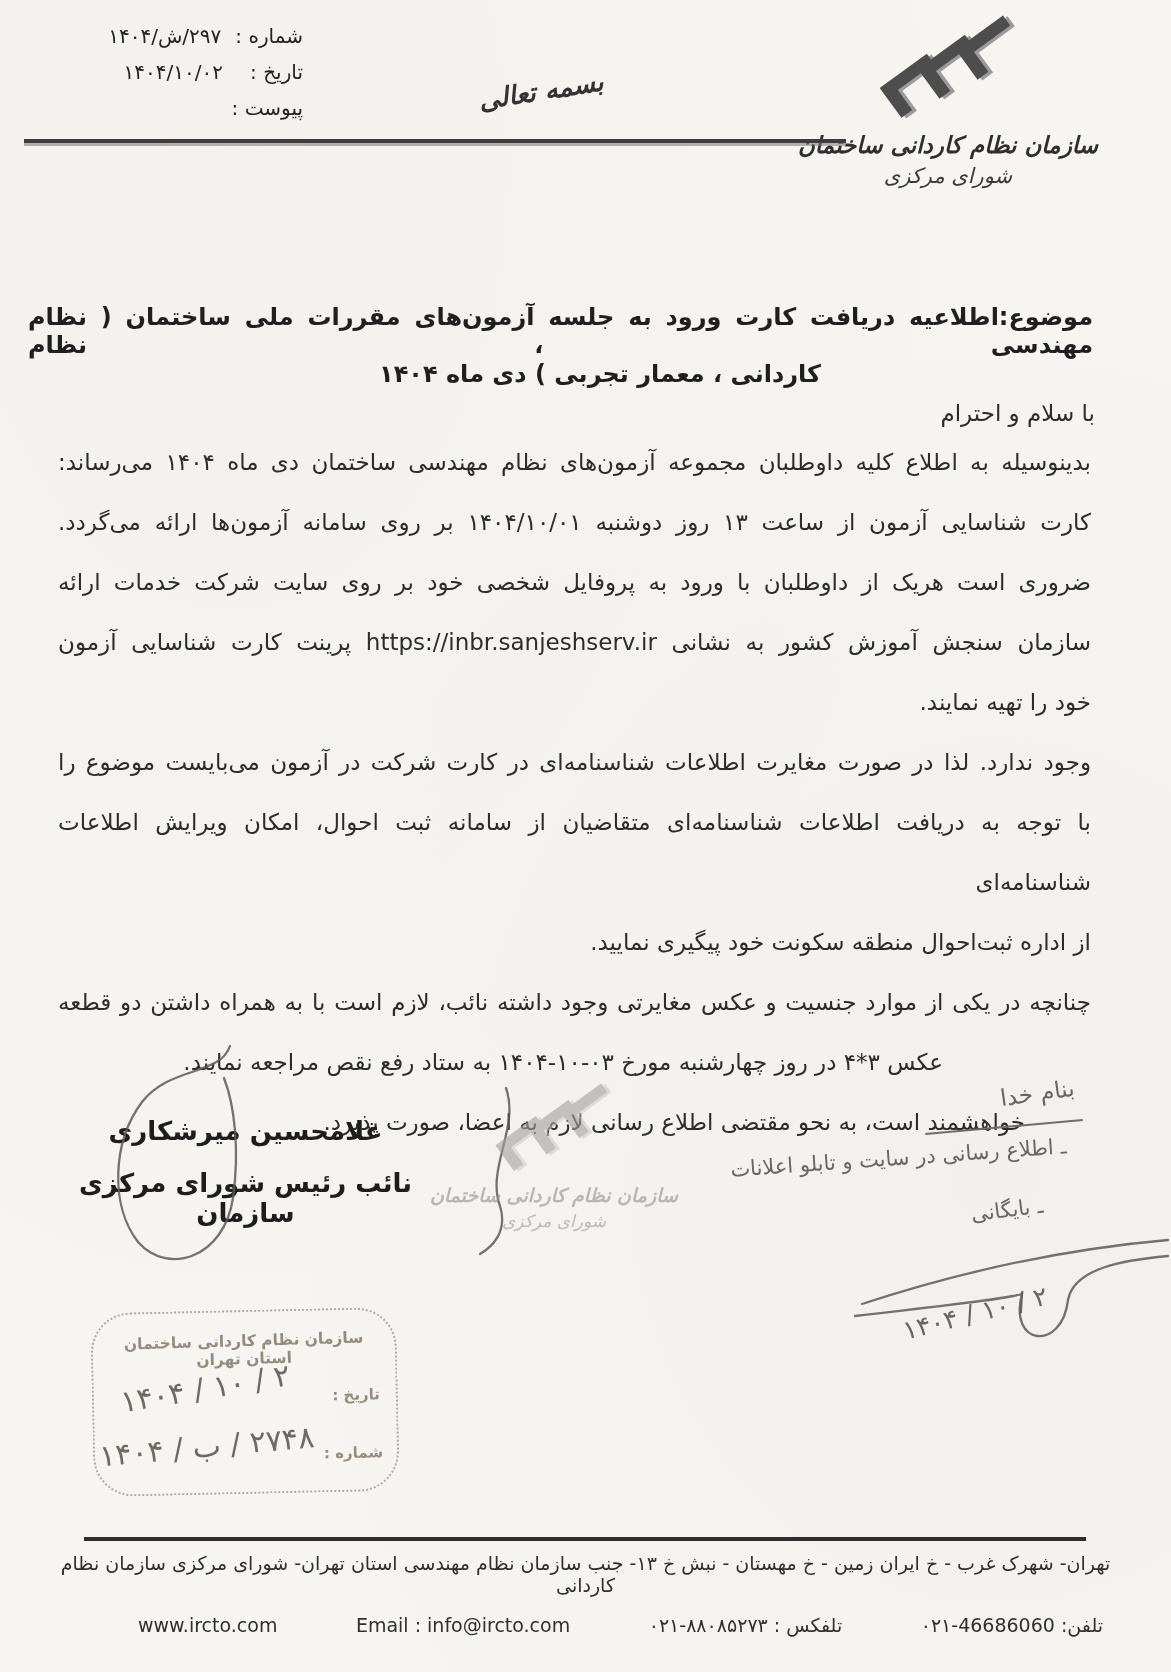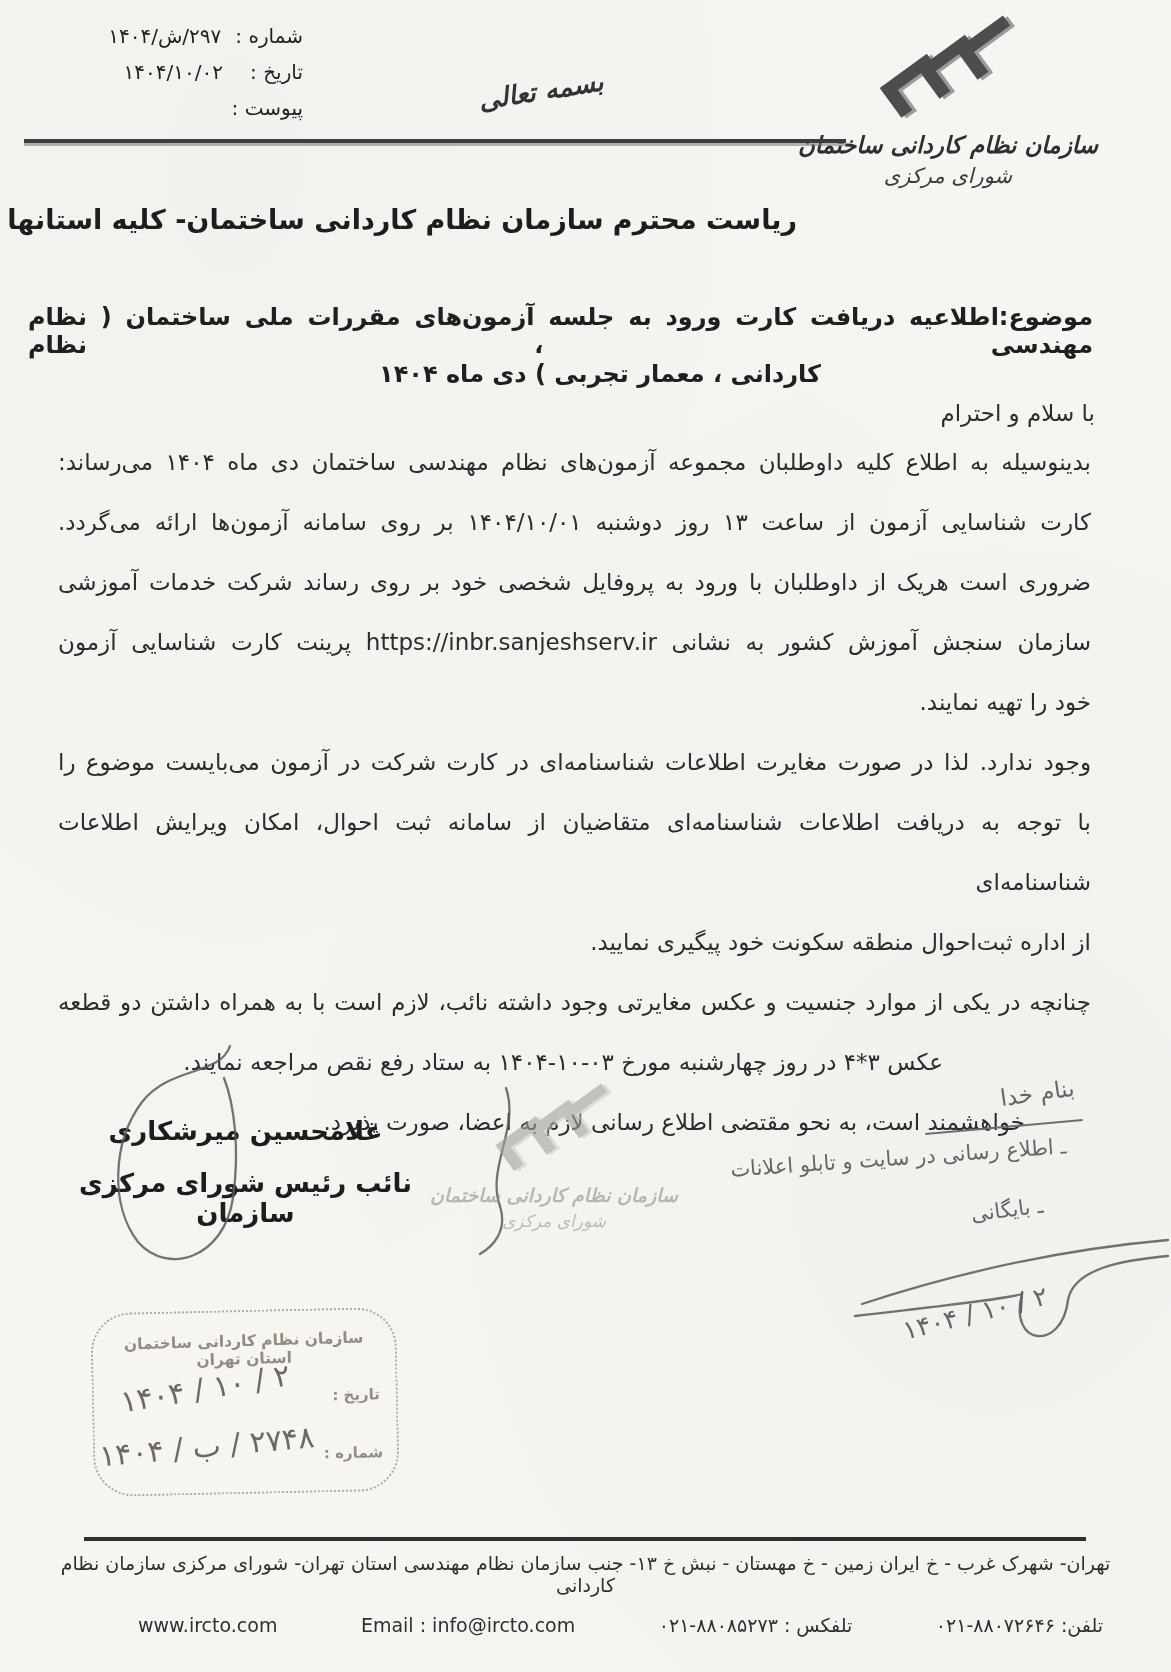--- a/index.html
+++ b/index.html
@@ -140,31 +140,30 @@
           <path d="M0,0 h52 v11 h-40 v22 h-12 z" fill="#4d4d4d"></path>
         </g>
       </svg>
     </span>
     <div class="org">سازمان نظام کاردانی ساختمان</div>
     <div class="council">شورای مرکزی</div>
   </div>
 
   <div class="divider"></div>
 
-  <div class="recipient">ریاست محترم سازمان نظام کاردانی ساختمان- کلیه استانها</div>
 
   <div class="subject1">موضوع:اطلاعیه دریافت کارت ورود به جلسه آزمون‌های مقررات ملی ساختمان ( نظام مهندسی ، نظام</div>
   <div class="subject2">کاردانی ، معمار تجربی ) دی ماه ۱۴۰۴</div>
 
   <div class="salutation">با سلام و احترام</div>
 
   <div class="body">
     <div class="l-full">بدینوسیله به اطلاع کلیه داوطلبان مجموعه آزمون‌های نظام مهندسی ساختمان دی ماه ۱۴۰۴ می‌رساند:</div>
     <div class="l-full">کارت شناسایی آزمون از ساعت ۱۳ روز دوشنبه ۱۴۰۴/۱۰/۰۱ بر روی سامانه آزمون‌ها ارائه می‌گردد.</div>
-    <div class="l-full">ضروری است هریک از داوطلبان با ورود به پروفایل شخصی خود بر روی رساند شرکت خدمات آموزشی</div>
+    <div class="l-full">ضروری است هریک از داوطلبان با ورود به پروفایل شخصی خود بر روی سایت شرکت خدمات ارائه</div>
     <div class="l-full">سازمان سنجش آموزش کشور به نشانی https://inbr.sanjeshserv.ir پرینت کارت شناسایی آزمون</div>
     <div class="l-plain">خود را تهیه نمایند.</div>
     <div class="l-full">وجود ندارد. لذا در صورت مغایرت اطلاعات شناسنامه‌ای در کارت شرکت در آزمون می‌بایست موضوع را</div>
     <div class="l-full">با توجه به دریافت اطلاعات شناسنامه‌ای متقاضیان از سامانه ثبت احوال، امکان ویرایش اطلاعات شناسنامه‌ای</div>
     <div class="l-plain">از اداره ثبت‌احوال منطقه سکونت خود پیگیری نمایید.</div>
     <div class="l-full">چنانچه در یکی از موارد جنسیت و عکس مغایرتی وجود داشته نائب، لازم است با به همراه داشتن دو قطعه</div>
     <div class="l-indent1">عکس ۳*۴ در روز چهارشنبه مورخ ۰۳-۱۰-۱۴۰۴ به ستاد رفع نقص مراجعه نمایند.</div>
     <div class="l-indent2">خواهشمند است، به نحو مقتضی اطلاع رسانی لازم به اعضا، صورت پذیرد.</div>
   </div>
 
@@ -224,17 +223,17 @@
     <span class="pair" dir="ltr">
       <span>Email :</span>
       <span>info@ircto.com</span>
     </span>
     <span class="pair">
       <span>تلفکس :</span>
       <span>۸۸۰۸۵۲۷۳-۰۲۱</span>
     </span>
     <span class="pair">
       <span>تلفن:</span>
-      <span>۸۸۰۷۲۶۴۶-۰۲۱</span>
+      <span>46686060-۰۲۱</span>
     </span>
   </div>
 
 </div>
 
 </body></html>

